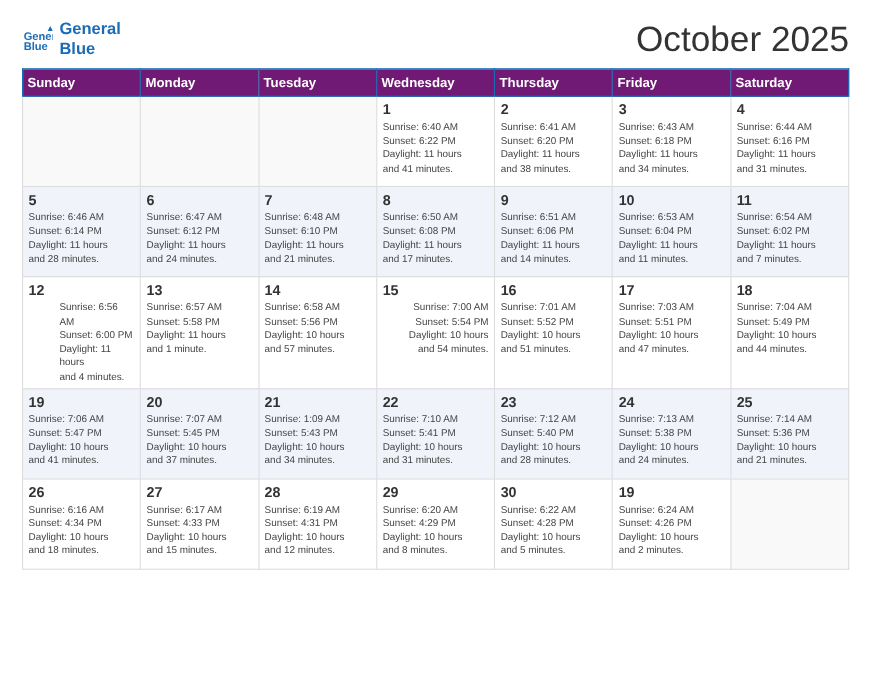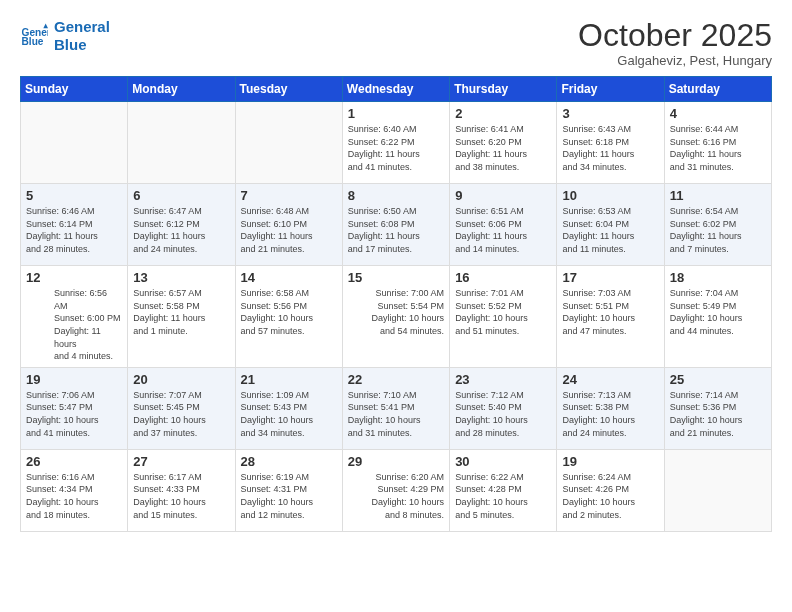--- a/index.html
+++ b/index.html
@@ -43,21 +43,21 @@
     .location {
       font-size: 13px;
       color: #555;
     }
     .calendar {
       width: 100%;
       border-collapse: collapse;
       border: 1px solid #ccc;
     }
     .calendar th {
-      background: #1d4ed8;
+      background: #701a75;
       color: #fff;
       font-size: 12px;
       font-weight: bold;
       padding: 5px 4px;
       text-align: left;
       border: 1px solid #1a6bb5;
     }
     .calendar td {
       width: 14.28%;
       vertical-align: top;
@@ -100,21 +100,20 @@
         <text x="2" y="30" font-size="13" fill="#1a6bb5" font-weight="bold" font-family="Arial">Blue</text>
         <polygon points="30,8 36,8 33,2" fill="#1a6bb5"></polygon>
       </svg>
       <div style="display:flex;flex-direction:column;line-height:1.2">
         <span style="font-size:15px;font-weight:bold;color:#1a6bb5;">General</span>
         <span style="font-size:15px;font-weight:bold;color:#1a6bb5;">Blue</span>
       </div>
     </div>
     <div class="title-block">
       <div class="month-title">October 2025</div>
-      <div class="location">Galgaheviz, Pest, Hungary</div>
     </div>
   </div>
 
   <table class="calendar">
     <thead>
       <tr>
       <th>Sunday</th>
           <th>Monday</th>
           <th>Tuesday</th>
           <th>Wednesday</th>
@@ -327,21 +326,21 @@
           </td>
           <td>
             <span class="day-number">28</span>
             <div class="day-info" style="white-space: pre-line;">Sunrise: 6:19 AM
 Sunset: 4:31 PM
 Daylight: 10 hours
 and 12 minutes.</div>
           </td>
           <td>
             <span class="day-number">29</span>
-            <div class="day-info" style="white-space: pre-line; text-align: right;">Sunrise: 6:20 AM
+            <div class="day-info" style="white-space: pre-line;">Sunrise: 6:20 AM
 Sunset: 4:29 PM
 Daylight: 10 hours
 and 8 minutes.</div>
           </td>
           <td>
             <span class="day-number">30</span>
             <div class="day-info" style="white-space: pre-line;">Sunrise: 6:22 AM
 Sunset: 4:28 PM
 Daylight: 10 hours
 and 5 minutes.</div>

